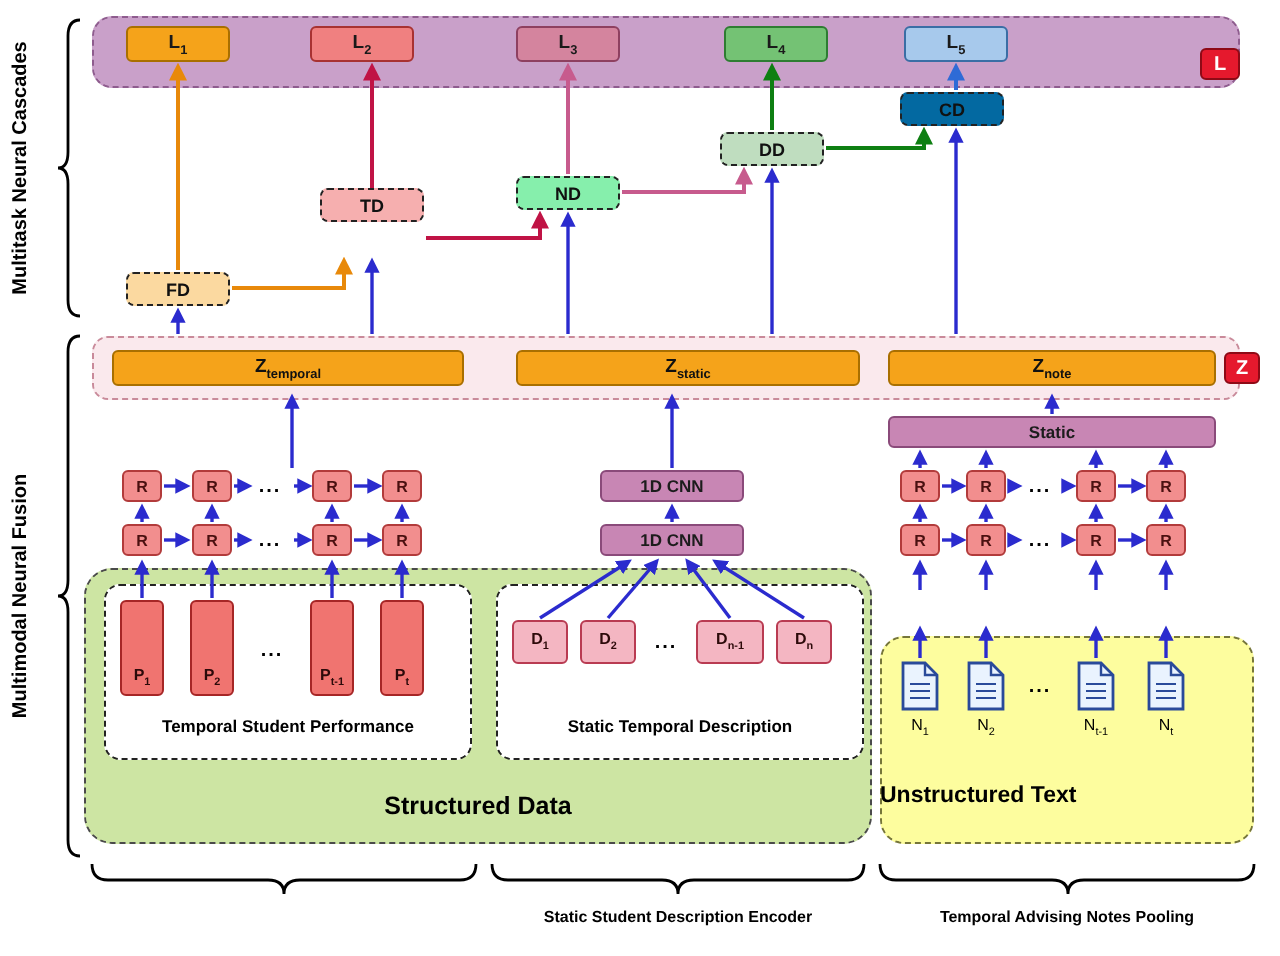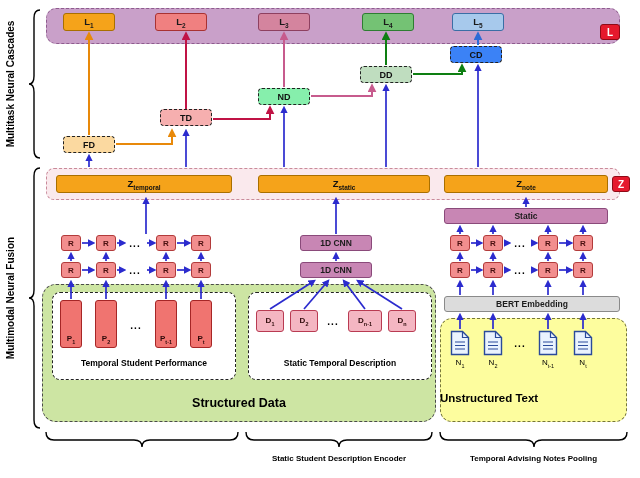--- a/index.html
+++ b/index.html
@@ -20,21 +20,21 @@
   .l2{background:#F08080;border-color:#A83232;}
   .l3{background:#D4849E;border-color:#8E4060;}
   .l4{background:#74C274;border-color:#2E7D32;}
   .l5{background:#A7C9EC;border-color:#3A6EA5;}
 
   .dec{border:1.5px dashed #222;border-radius:4px;font-weight:bold;font-size:9px;color:#111;}
   .fd{background:#FBD9A0;}
   .td{background:#F6AFAF;}
   .nd{background:#86efac;}
   .dd{background:#BFDDBF;}
-  .cd{background:#3b82f6;}
+  .cd{background:#0369a1;}
 
   .zbox{background:#F5A31A;border:1px solid #A96F00;border-radius:3px;font-weight:bold;font-size:9.5px;color:#111;}
   .rbox{background:#F28E8E;border:1px solid #B23B3B;border-radius:3px;font-weight:bold;font-size:8px;color:#4a1010;}
   .mauve{background:#C886B4;border:1px solid #8A4A7A;border-radius:3px;font-weight:bold;font-size:8.5px;color:#1c1c1c;}
   .gray{background:#DCDCDC;border:1px solid #8a8a8a;border-radius:3px;font-weight:bold;font-size:8.5px;color:#1c1c1c;}
   .pbox{background:#F07470;border:1.2px solid #A62626;border-radius:3px;font-weight:bold;font-size:8px;color:#2d0a0a;
         display:flex;align-items:flex-end;justify-content:center;padding-bottom:2px;}
   .dbox{background:#F4B6C2;border:1.2px solid #B93B52;border-radius:3px;font-weight:bold;font-size:8px;color:#2d0a0a;}
 
   .green-cont{background:#CDE5A3;border:1.8px dashed #4a4a4a;border-radius:14px;}
@@ -179,21 +179,21 @@
   </div>
   <div class="abs flexc lbox l4 top" style="left:362px;top:13px;width:52px;height:18px;">
     <span><span>L</span><sub>4</sub></span>
   </div>
   <div class="abs flexc lbox l5 top" style="left:452px;top:13px;width:52px;height:18px;">
     <span><span>L</span><sub>5</sub></span>
   </div>
   <div class="abs flexc tag top" style="left:600px;top:24px;width:20px;height:16px;">L</div>
 
   <div class="abs flexc dec fd top" style="left:63px;top:136px;width:52px;height:17px;">FD</div>
-  <div class="abs flexc dec td top" style="left:160px;top:109px;width:52px;height:17px;">TD</div>
+  <div class="abs flexc dec td top" style="left:160px;top:94px;width:52px;height:17px;">TD</div>
   <div class="abs flexc dec nd top" style="left:258px;top:88px;width:52px;height:17px;">ND</div>
   <div class="abs flexc dec dd top" style="left:360px;top:66px;width:52px;height:17px;">DD</div>
   <div class="abs flexc dec cd top" style="left:450px;top:46px;width:52px;height:17px;">CD</div>
 
   <div class="abs flexc zbox top" style="left:56px;top:175px;width:176px;height:18px;">
     <span><span>Z</span><sub>temporal</sub></span>
   </div>
   <div class="abs flexc zbox top" style="left:258px;top:175px;width:172px;height:18px;">
     <span><span>Z</span><sub>static</sub></span>
   </div>
@@ -224,21 +224,20 @@
   <div class="abs flexc dots top" style="left:511px;top:236px;width:18px;height:14px;">...</div>
   <div class="abs flexc rbox top" style="left:538px;top:235px;width:20px;height:16px;">R</div>
   <div class="abs flexc rbox top" style="left:573px;top:235px;width:20px;height:16px;">R</div>
 
   <div class="abs flexc rbox top" style="left:450px;top:262px;width:20px;height:16px;">R</div>
   <div class="abs flexc rbox top" style="left:483px;top:262px;width:20px;height:16px;">R</div>
   <div class="abs flexc dots top" style="left:511px;top:263px;width:18px;height:14px;">...</div>
   <div class="abs flexc rbox top" style="left:538px;top:262px;width:20px;height:16px;">R</div>
   <div class="abs flexc rbox top" style="left:573px;top:262px;width:20px;height:16px;">R</div>
 
-  <div class="abs flexc gray top" style="left:444px;top:296px;width:176px;height:16px;">BERT Embedding</div>
 
   <div class="abs pbox top" style="left:60px;top:300px;width:22px;height:48px;">
     <span><span>P</span><sub>1</sub></span>
   </div>
   <div class="abs pbox top" style="left:95px;top:300px;width:22px;height:48px;">
     <span><span>P</span><sub>2</sub></span>
   </div>
   <div class="abs flexc dots top" style="left:124px;top:318px;width:24px;height:14px;">...</div>
   <div class="abs pbox top" style="left:155px;top:300px;width:22px;height:48px;">
     <span><span>P</span><sub>t-1</sub></span>

